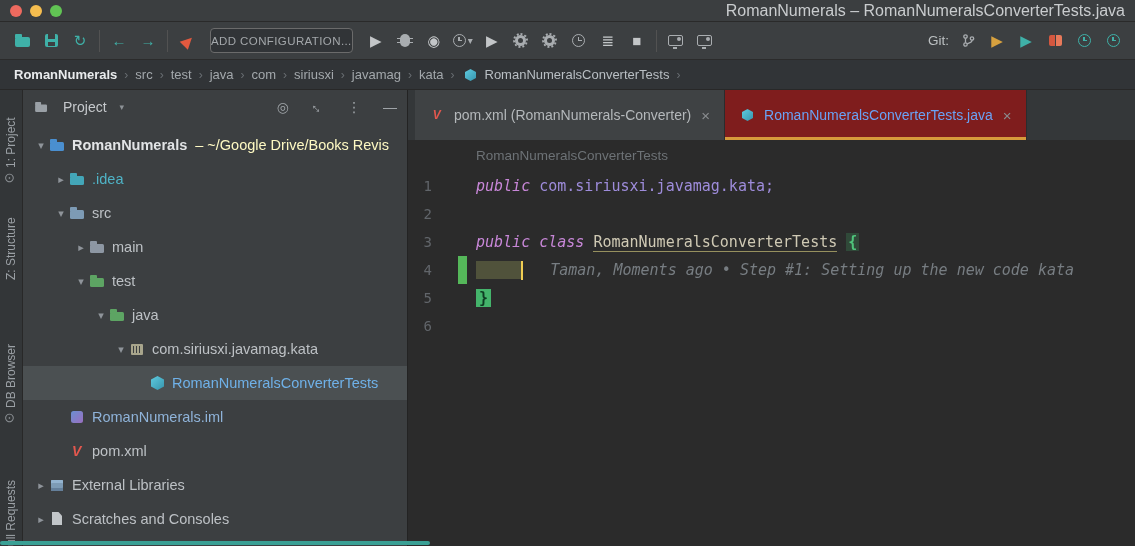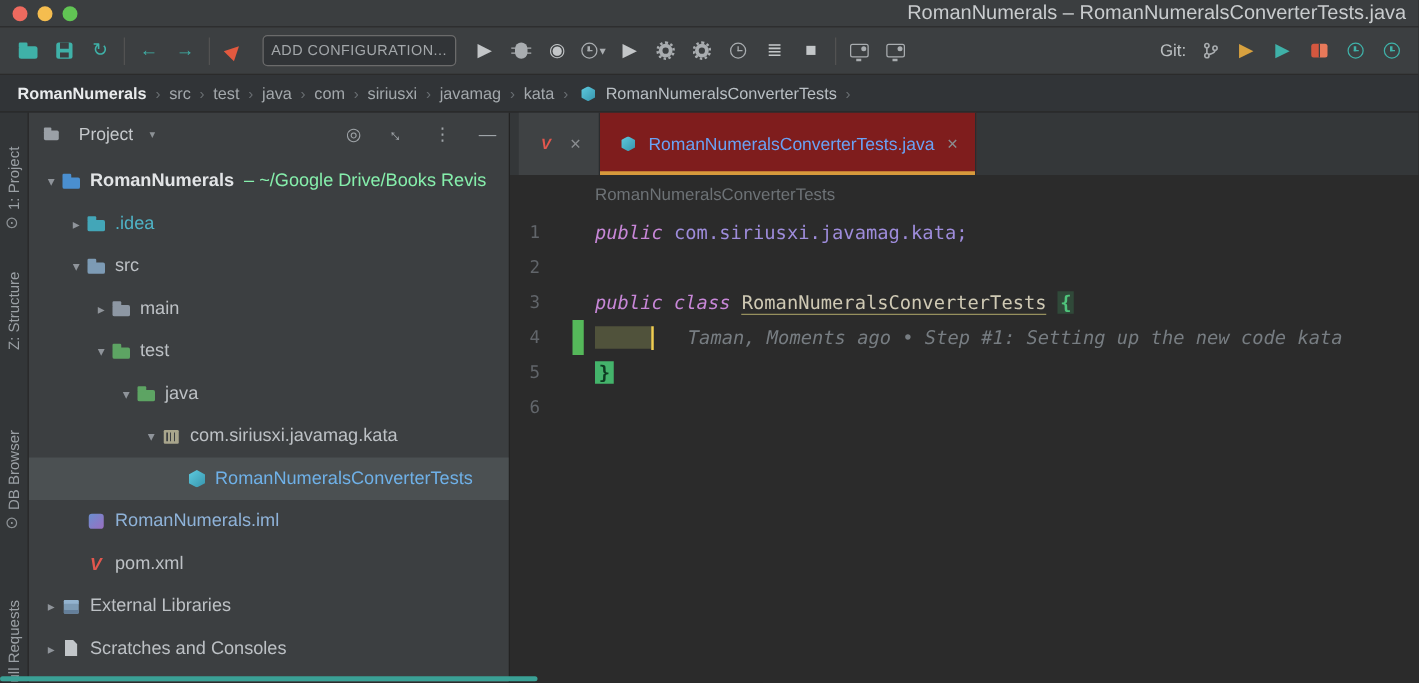--- a/index.html
+++ b/index.html
@@ -9,21 +9,21 @@
   .tl-dot{width:12px;height:12px;border-radius:50%;margin-right:8px;flex:none;}
   .wtitle{flex:1;text-align:right;font-size:16px;color:#c9ccce;white-space:nowrap;overflow:hidden;}
   
   .toolbar{height:38px;background:#3c3f41;border-bottom:1px solid #2b2b2b;display:flex;align-items:center;padding:0 12px;gap:9px;box-sizing:border-box;}
   .tbi{min-width:20px;height:24px;display:flex;align-items:center;justify-content:center;gap:2px;font-size:15px;flex:none;}
   .g{font-size:15px;line-height:1;}
   .teal{color:#3fb1a8}.gold{color:#d7a13f}.dim{color:#c3c6c8}
   .rocket{color:#e2593f;transform:rotate(-45deg);display:inline-block;}
   .vsep{width:1px;height:22px;background:#525252;flex:none;}
   .addcfg{height:25px;border:1px solid #6b6b6b;border-radius:4px;background:#313437;color:#a3a7aa;
-    font-size:11.5px;letter-spacing:.4px;padding:0 6px;display:flex;align-items:center;font-family:inherit;margin:0 4px;white-space:nowrap;}
+    font-size:11.5px;letter-spacing:.4px;padding:0 0;display:flex;align-items:center;font-family:inherit;margin:0 4px;white-space:nowrap;}
   .git-label{margin-left:auto;color:#bcc0c2;font-size:13.5px;}
   .chev{font-size:10px;color:#a9adb0;}
   
   .ic-folder{display:inline-block;width:15px;height:13px;position:relative;color:#3fb1a8;}
   .ic-folder::before{content:"";position:absolute;left:0;top:3px;width:15px;height:10px;background:currentColor;border-radius:2px;}
   .ic-folder::after{content:"";position:absolute;left:0;top:0;width:7px;height:4px;background:currentColor;border-radius:1px 1px 0 0;}
   .ic-save{display:inline-block;width:13px;height:13px;background:#3fb1a8;border-radius:2px;position:relative;}
   .ic-save::before{content:"";position:absolute;left:3px;top:0;width:7px;height:5px;background:#3c3f41;}
   .ic-save::after{content:"";position:absolute;left:3px;bottom:1px;width:7px;height:4px;background:#3c3f41;}
   .ic-bug{width:10px;height:13px;background:#a9adb0;border-radius:5px;position:relative;display:inline-block;}
@@ -64,21 +64,21 @@
   .phead{height:34px;display:flex;align-items:center;gap:13px;padding:0 10px;color:#c6c9cc;font-size:14px;flex:none;}
   .pchev{font-size:9px;color:#8d9296;}
   .phspace{flex:1;}
   .ph-ic{color:#9fa4a8;font-size:14px;margin-left:9px;}
   .rot45{display:inline-block;transform:rotate(45deg);}
   .tree{flex:1;overflow:hidden;padding-top:4px;font-size:14.5px;}
   .trow{height:34px;display:flex;align-items:center;white-space:nowrap;overflow:hidden;}
   .trow.selected{background:#4b5052;}
   .tchev{width:16px;flex:none;text-align:center;font-size:11px;color:#8f949a;}
   .tlabel{margin-left:6px;}
-  .tsuffix{color:#86efac;margin-left:8px;}
+  .tsuffix{color:#fef9c3;margin-left:8px;}
   .bold{font-weight:bold;color:#e2e4e6;}
   .c-teal{color:#4fb3c6}.c-blue{color:#6fb1e8}.c-softblue{color:#8fb3d9}
   
   .ti{width:17px;height:16px;flex:none;position:relative;display:inline-block;}
   .ti.small{transform:scale(.85);}
   .ti.fold::before{content:"";position:absolute;left:1px;top:5px;width:14px;height:9px;background:currentColor;border-radius:1.5px;}
   .ti.fold::after{content:"";position:absolute;left:1px;top:2px;width:7px;height:4px;background:currentColor;border-radius:1px 1px 0 0;}
   .ti.project-folder{color:#4a8fd0}.ti.idea-folder{color:#43a6b8}.ti.src-folder{color:#7d9bb5}
   .ti.folder{color:#8d97a3}.ti.test-folder{color:#5da463}.hfolder{color:#9aa0a6}
   .ti.package::before{content:"";position:absolute;left:2px;top:3px;width:12px;height:11px;background:#a8a58c;border-radius:1px;}
@@ -298,20 +298,21 @@
           <span class="ti scratches"></span>
           <span class="tlabel">Scratches and Consoles</span>
         </div>
       </div>
   </div>
 
   <div class="editor">
     <div class="tabbar" id="tabbar">
         <div class="tab">
           <span class="ti maven small"></span>
+          <span class="tab-label">pom.xml (RomanNumerals-Converter)</span>
           <span class="tab-close">×</span>
         </div>
         <div class="tab active">
           <span class="ti class small"></span>
           <span class="tab-label">RomanNumeralsConverterTests.java</span>
           <span class="tab-close">×</span>
         </div>
       </div>
     <div class="file-crumb">RomanNumeralsConverterTests</div>
     <div class="code" id="code">

